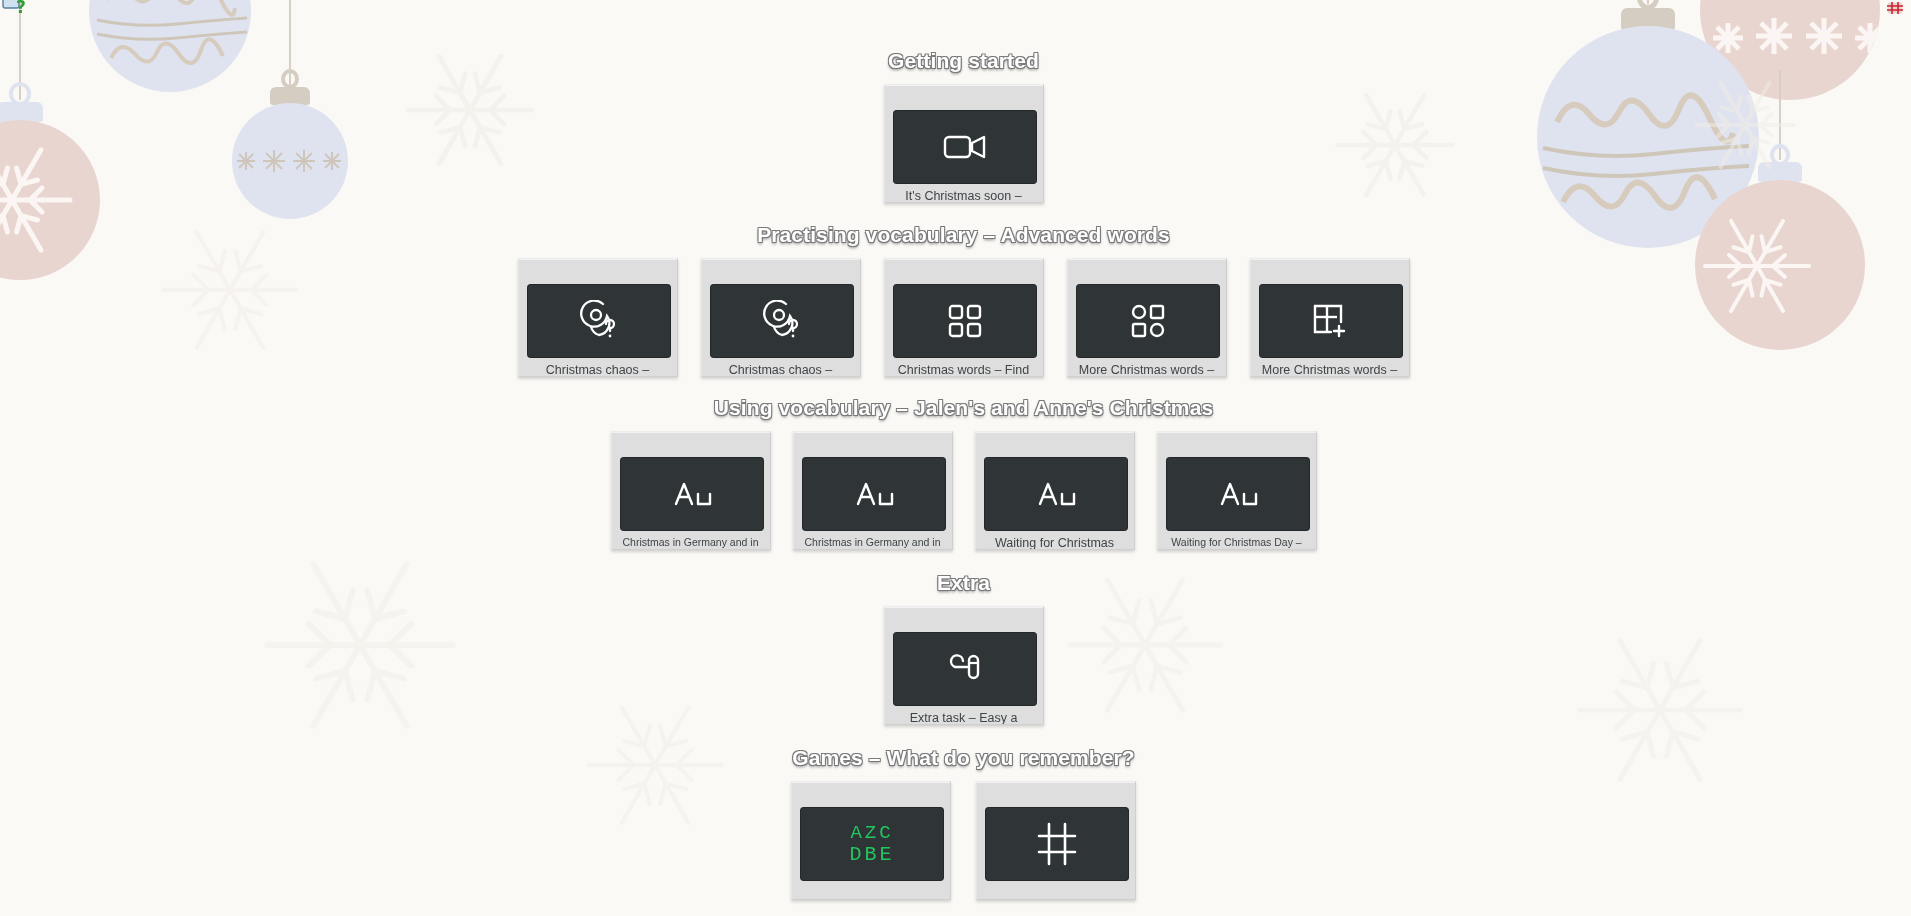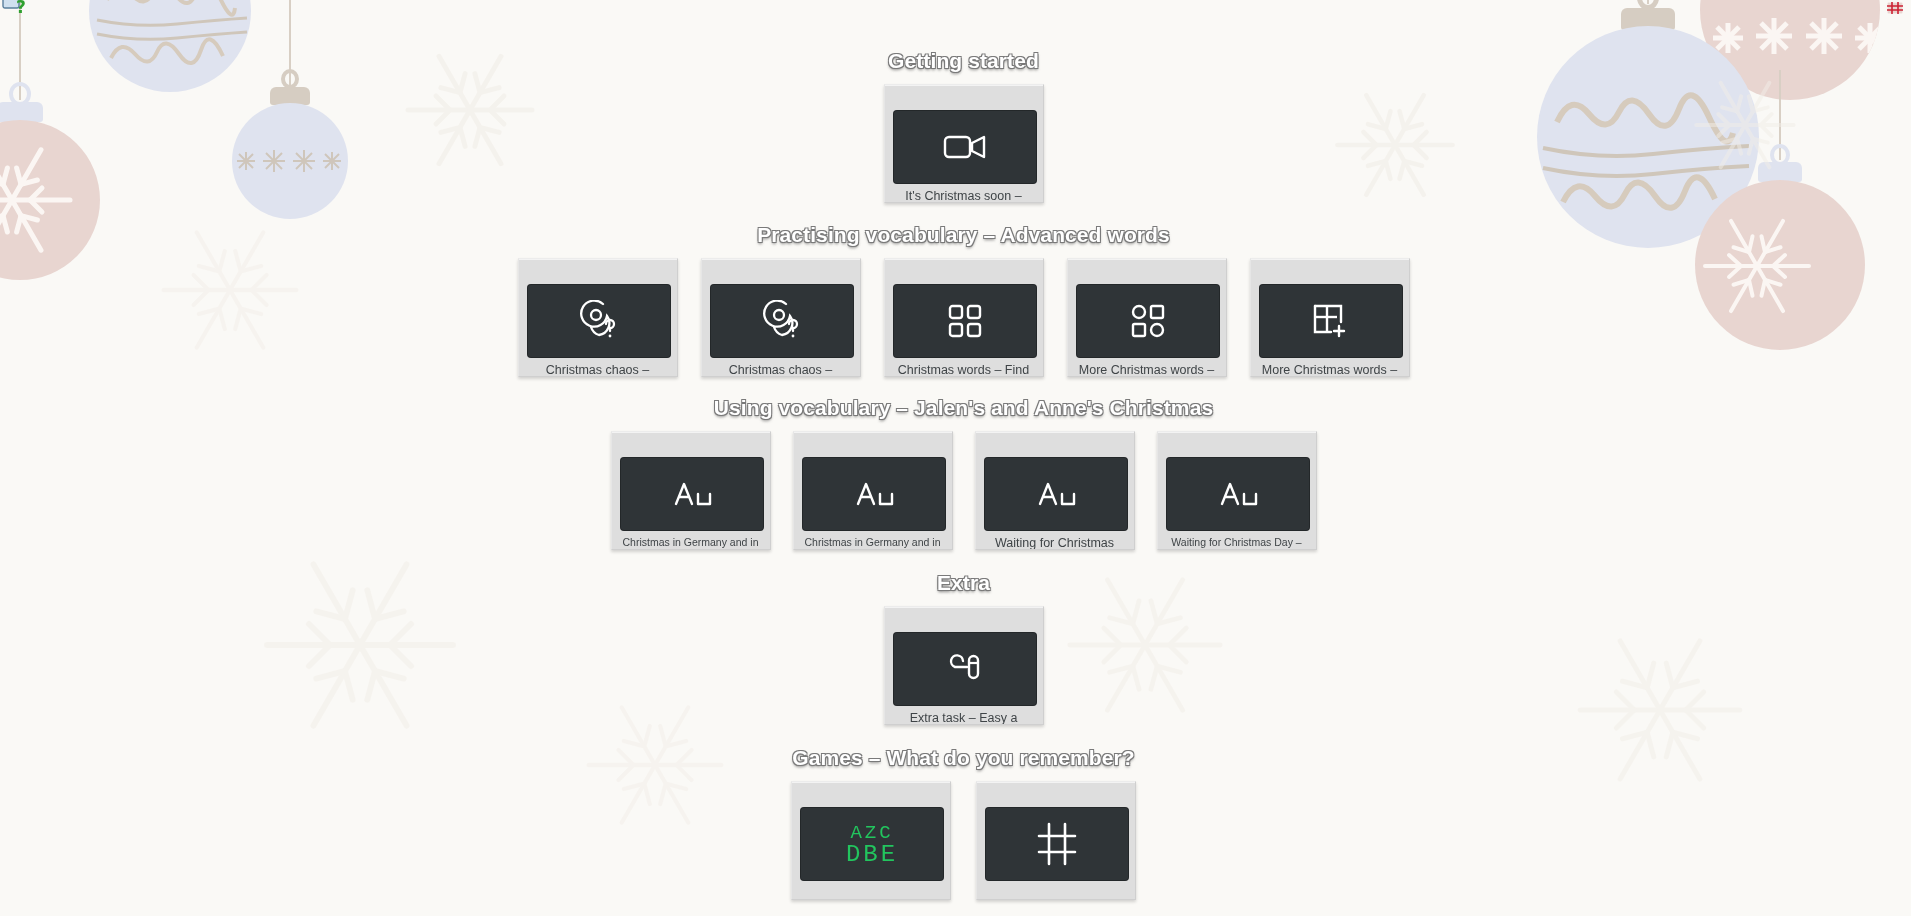--- a/index.html
+++ b/index.html
@@ -688,21 +688,21 @@
       </div>
     </div>
 
     <div class="section" style="margin-top:20px;">
       <div class="section-title">Games – What do you remember?</div>
       <div class="row" style="gap:25px;">
 
         <div class="card">
           <div class="thumb" style="flex-direction:column;">
             <div class="glyph" style="font-size:19px;line-height:21px;">AZC</div>
-            <div class="glyph" style="font-size:24px;line-height:21px;">DBE</div>
+            <div class="glyph" style="font-size:20px;line-height:21px;">DBE</div>
           </div>
           <div class="label"></div>
         </div>
 
         <div class="card">
           <div class="thumb">
             <svg width="44" height="44" viewBox="0 0 44 44">
               <path d="M4 14 H40 M4 30 H40 M14 2 V42 M30 2 V42" fill="none" stroke="#ffffff" stroke-width="2.6" stroke-linecap="round"></path>
             </svg>
           </div>

